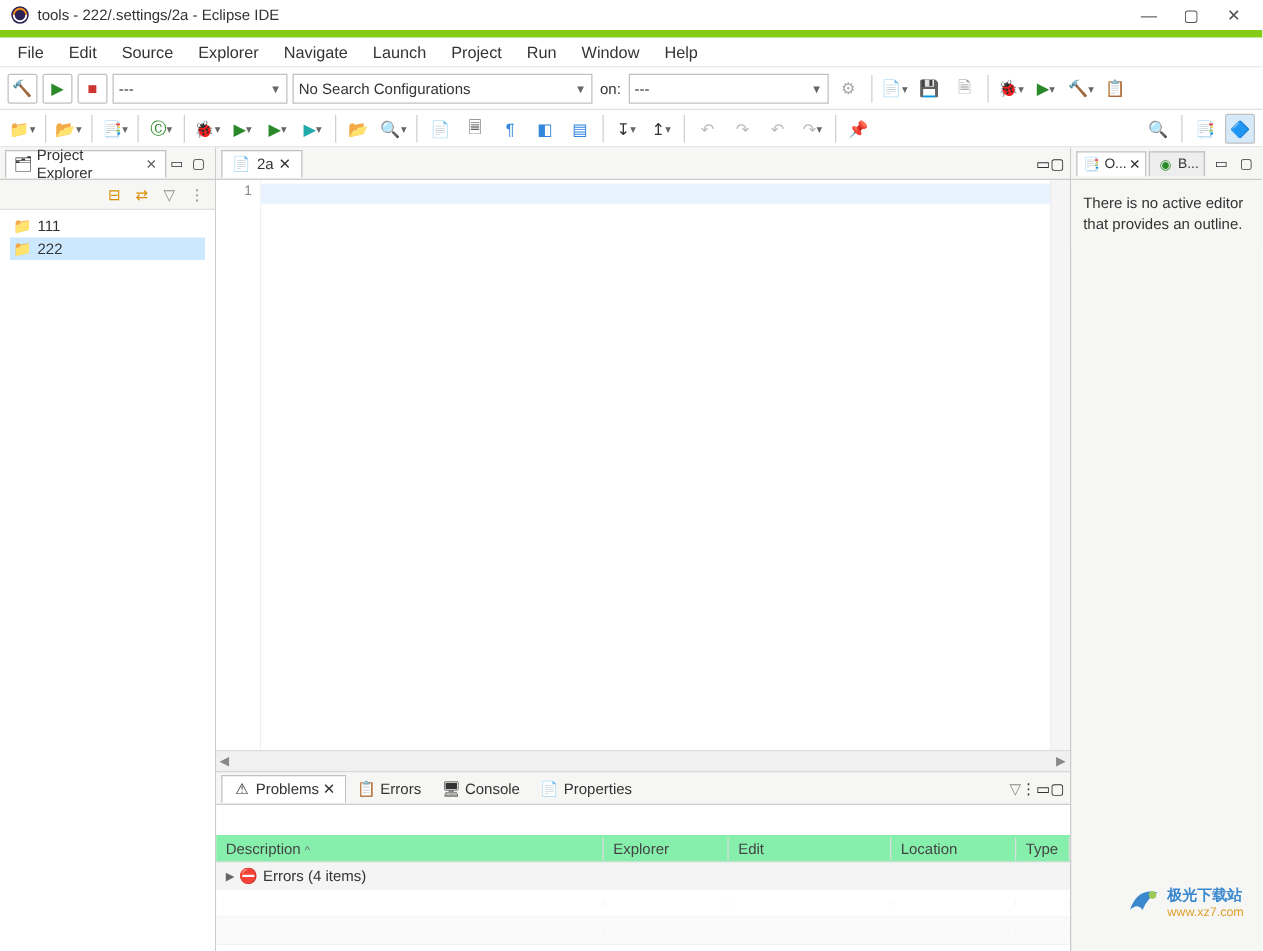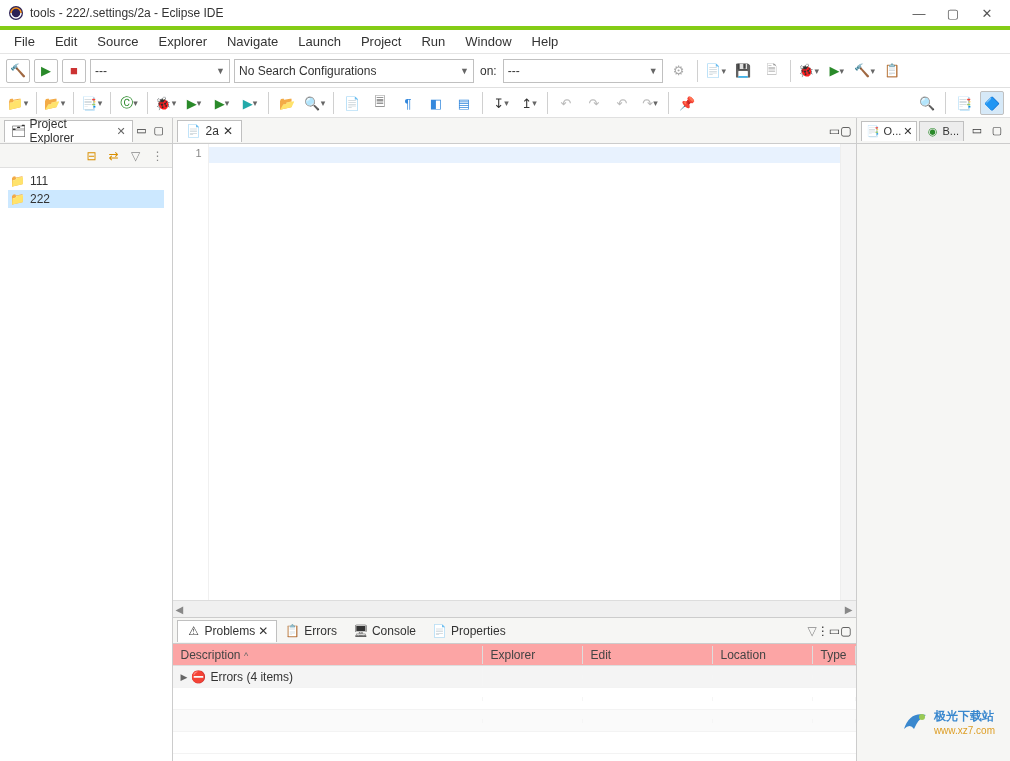--- a/index.html
+++ b/index.html
@@ -1,17 +1,17 @@
 <!DOCTYPE html>
 <html><head>
 <meta charset="utf-8">
 <style>
 * { box-sizing: border-box; margin: 0; padding: 0; }
 body { font-family: "Segoe UI", Tahoma, sans-serif; font-size: 12px; background: #fff; color: #333; overflow: hidden; width: 1010px; height: 761px; }
-.titlebar { height: 30px; display: flex; align-items: center; padding: 0 8px; background: #fff; border-bottom: 4px solid #84cc16; }
+.titlebar { height: 30px; display: flex; align-items: center; padding: 0 8px; background: #fff; border-bottom: 6px solid #84cc16; }
 .titlebar .logo { width: 16px; height: 16px; margin-right: 6px; }
 .titlebar .title { flex: 1; font-size: 12px; color: #333; }
 .titlebar .win-btns { display: flex; gap: 20px; margin-right: 8px; }
 .titlebar .win-btn { width: 14px; height: 14px; display: flex; align-items: center; justify-content: center; font-size: 13px; color: #555; }
 .menubar { height: 24px; display: flex; align-items: center; padding: 2px 6px; gap: 4px; border-bottom: 1px solid #e5e5e5; }
 .menubar .menu-item { padding: 2px 8px; font-size: 13px; color: #333; }
 .toolbar { padding: 3px 6px; display: flex; align-items: center; gap: 4px; border-bottom: 1px solid #e0e0e0; flex-wrap: wrap; background: #fff; }
 .toolbar .tb-btn { width: 24px; height: 24px; display: flex; align-items: center; justify-content: center; border: 1px solid transparent; border-radius: 2px; font-size: 13px; }
 .toolbar .tb-btn.bordered { border: 1px solid #c0c0c0; }
 .toolbar .combo { height: 24px; border: 1px solid #c0c0c0; background: #fff; display: flex; align-items: center; padding: 0 4px; justify-content: space-between; }
@@ -36,31 +36,31 @@
 .gutter { width: 36px; background: #fff; text-align: right; padding-right: 6px; padding-top: 3px; font-size: 11px; color: #888; border-right: 1px solid #f0f0f0; }
 .editor-text { flex: 1; background: #fff; }
 .editor-scroll-h { height: 17px; background: #f0f0f0; border-top: 1px solid #ddd; display:flex; align-items:center; justify-content: space-between; padding: 0 3px; font-size: 10px; color: #888;}
 .editor-area .current-line { position: absolute; left:36px; top:3px; right:16px; height:16px; background: #e8f2fe; }
 .bottom-pane { height: 165px; border-top: 1px solid #ccc; display: flex; flex-direction: column; }
 .bottom-tabs { height: 26px; display: flex; align-items: center; padding: 2px 4px; background: #f6f6f4; border-bottom: 1px solid #ccc; gap: 0; }
 .btab { display: flex; align-items: center; gap: 3px; padding: 2px 8px; background: #f6f6f4; height: 22px; font-size: 12px; }
 .btab.active { background: #fff; border: 1px solid #c0c0c0; border-bottom: none; }
 .summary { padding: 4px 8px; font-size: 12px; background: #fff; border-bottom: 1px solid #e0e0e0; }
 .table { flex: 1; background: #fff; }
-.table-header { display: flex; background: #fca5a5; border-bottom: 1px solid #ddd; height: 22px; align-items: center; }
+.table-header { display: flex; background: #86efac; border-bottom: 1px solid #ddd; height: 22px; align-items: center; margin-top: 24px; }
 .th { border-right: 1px solid #ddd; padding: 2px 8px; font-size: 12px; color: #444; }
 .table-row { display: flex; height: 22px; align-items: center; border-bottom: 1px solid #f3f3f3; }
 .td { border-right: 1px solid #f5f5f5; padding: 2px 8px; font-size: 12px; display: flex; align-items: center; gap: 4px; }
 .outline-body { padding: 10px; font-size: 12px; color: #333; background: #f6f6f4; line-height: 1.4; }
 .small-tab { display: flex; align-items: center; gap: 2px; padding: 2px 4px; background: #fff; border: 1px solid #c0c0c0; border-bottom: none; height: 20px; font-size: 11px; }
 .small-tab.inactive { background: #ededed; }
 .arrow-ann { position: absolute; left: 355px; top: 48px; pointer-events: none; }
 .chev { font-size: 9px; color: #666; }
 .icon { width: 16px; height: 16px; display: inline-flex; align-items: center; justify-content: center; }
-.watermark { position: absolute; right: 15px; bottom: 25px; font-size: 12px; color: #1a75c8; opacity: .85; display:flex; align-items:center; gap:4px;}
+.watermark { position: absolute; right: 15px; bottom: 25px; font-size: 12px; color: #1a75c8; opacity: .85; display:flex; align-items:flex-start; gap:4px;}
 </style>
 </head>
 <body>
 
 <div class="titlebar">
   <span class="logo">
     <svg width="16" height="16" viewBox="0 0 16 16">
         <circle cx="8" cy="8" r="7" fill="#2c2255"></circle>
         <path d="M3 8 A5 5 0 0 1 13 8" stroke="#f7941e" stroke-width="1.5" fill="none"></path>
         <path d="M3 8 A5 5 0 0 0 13 8" stroke="#fff" stroke-width="1.5" fill="none"></path>
@@ -290,20 +290,21 @@
         <span class="x">✕</span>
       </div>
       <div class="small-tab inactive">
         <span style="color:#2a8a2a;" class="icon">◉</span>
         <span>B...</span>
       </div>
       <div class="spacer"></div>
       <span class="ctrl">▭</span>
       <span class="ctrl">▢</span>
     </div>
+    <div class="outline-body">There is no active editor that provides an outline.</div>
   </div>
 </div>
 
 <div class="watermark">
   <svg width="30" height="26" viewBox="0 0 30 26">
       <path d="M4 20 Q 10 2 26 6 Q 18 10 14 20 Q 10 14 4 20" fill="#1a75c8"></path>
       <circle cx="22" cy="8" r="3" fill="#8ac33a"></circle>
     </svg>
   <div>
     <div style="font-weight:bold;">极光下载站</div>

